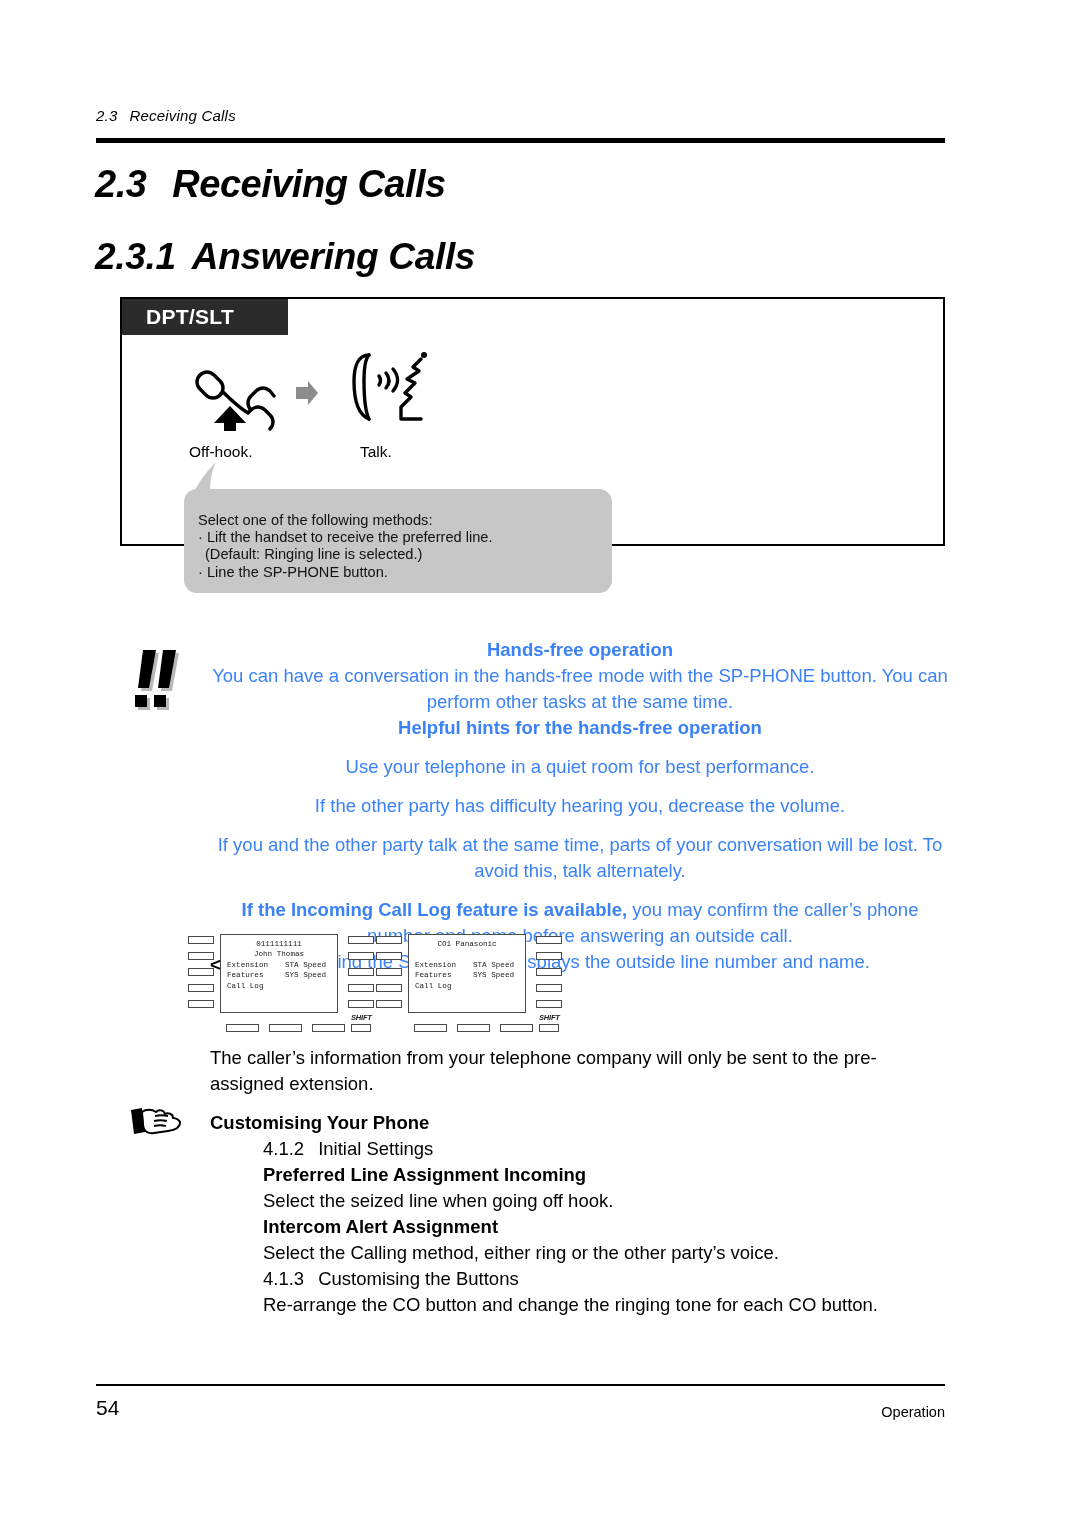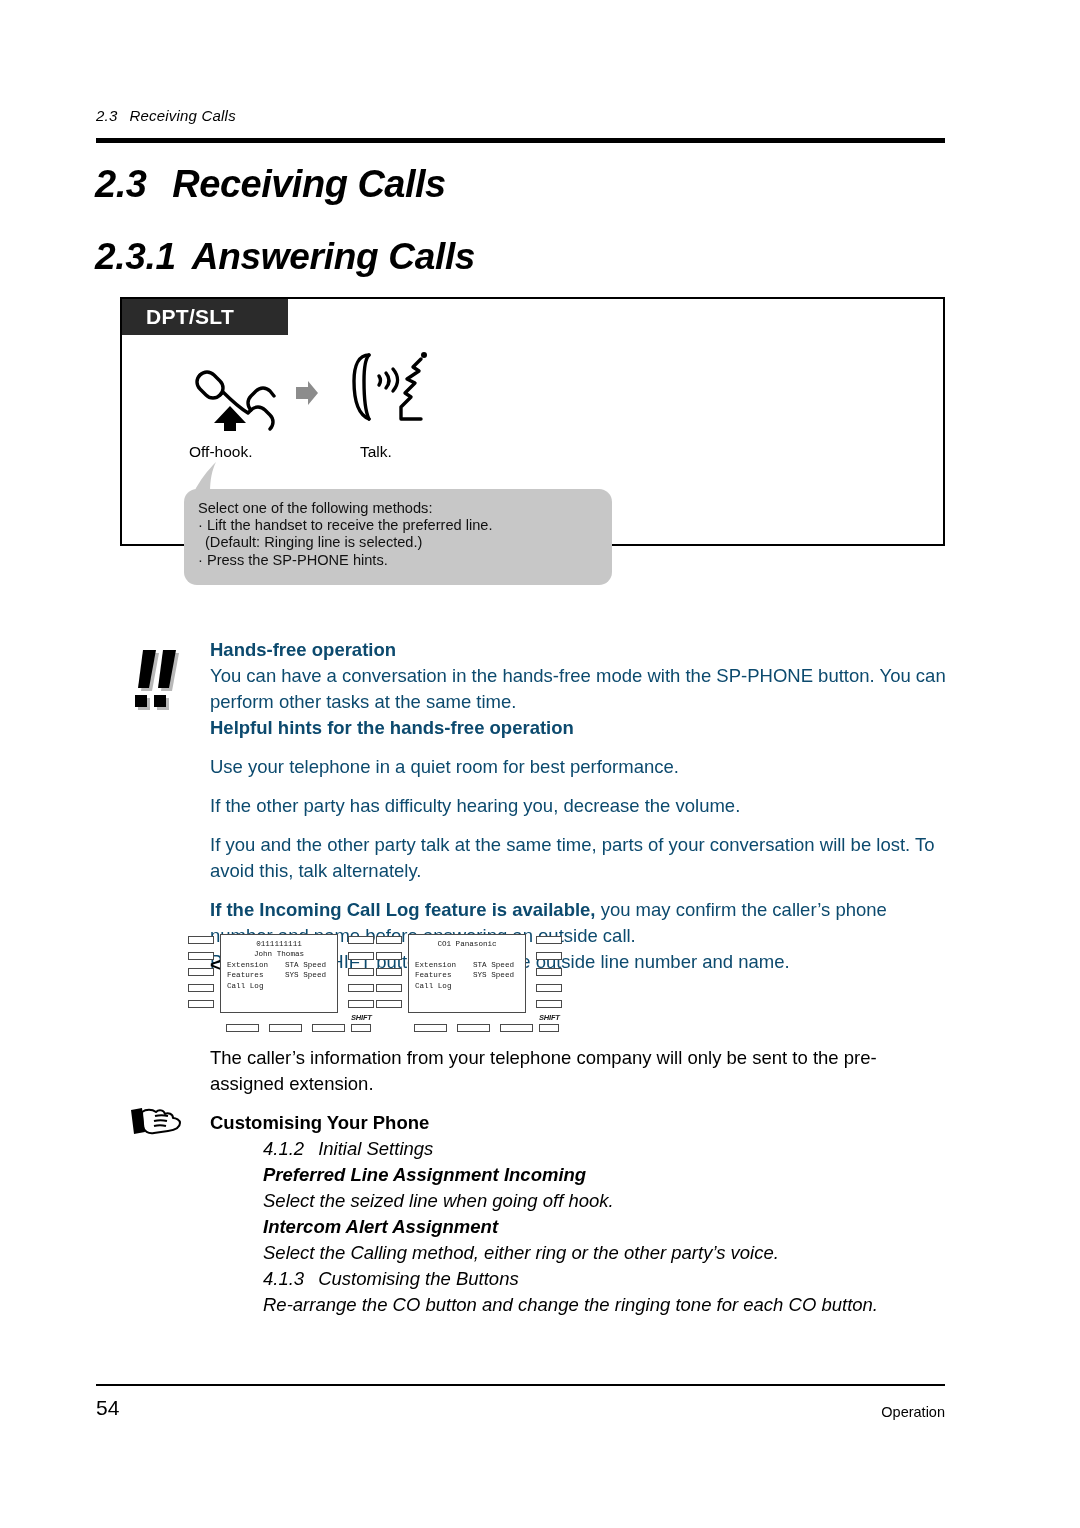--- a/index.html
+++ b/index.html
@@ -135,21 +135,21 @@
 
   
   .bubble {
     position: absolute;
     left: 62px;
     top: 190px;
     width: 428px;
     min-height: 96px;
     background: #c7c7c7;
     border-radius: 13px;
-    padding: 11px 14px 12px 14px;
+    padding: 23px 14px 12px 14px;
     box-sizing: border-box;
   }
   .bubble-tail {
     position: absolute;
     left: 68px;
     top: 163px;
     width: 28px;
     height: 30px;
   }
   .bubble p {
@@ -173,21 +173,22 @@
   .body-col {
     position: absolute;
     left: 210px;
     top: 637px;
     width: 740px;
   }
   .body-col p {
     margin: 0 0 0 0;
     font-size: 18.5px;
     line-height: 26px;
-    color: #0c4a6e;
+    color: #3b82f6;
+    text-align: center;
   }
   .body-col p.b    { font-weight: bold; }
   .body-col p.gap  { margin-top: 13px; }
   .body-col .lead  { font-weight: bold; }
 
   
   .example-label {
     position: absolute;
     left: 210px;
     top: 928px;
@@ -259,21 +260,21 @@
     top: 1045px;
     width: 740px;
   }
   .cust-col p {
     margin: 0;
     font-size: 18.5px;
     line-height: 26px;
   }
   .cust-col p.b { font-weight: bold; }
   .cust-col p.gap { margin-top: 13px; }
-  .cust-col p.sub { padding-left: 53px; font-style: italic; }
+  .cust-col p.sub { padding-left: 53px; }
   .cust-col .numsp { margin-right: 14px; }
 
   
   .foot-rule {
     position: absolute;
     left: 96px;
     top: 1384px;
     width: 849px;
     height: 2px;
     background: #000;
@@ -351,21 +352,21 @@
     </div>
 
     <svg class="bubble-tail" viewBox="0 0 28 30">
       <path d="M26 0 C18 8 10 18 4 30 L20 30 C20 18 22 8 26 0 Z" fill="#c7c7c7"></path>
     </svg>
 
     <div class="bubble">
       <p>Select one of the following methods:</p>
       <p>· Lift the handset to receive the preferred line.</p>
       <p class="indent">(Default: Ringing line is selected.)</p>
-      <p>· Press the SP-PHONE hints.</p>
+      <p>· Line the SP-PHONE button.</p>
     </div>
   </div>
 
   <svg class="notice-icon" viewBox="0 0 60 70">
     <g fill="#b8b8b8">
       <path d="M20 8 L33 8 L26 46 L15 46 Z"></path>
       <path d="M40 8 L53 8 L46 46 L35 46 Z"></path>
       <rect x="12" y="53" width="12" height="12"></rect>
       <rect x="31" y="53" width="12" height="12"></rect>
     </g>

